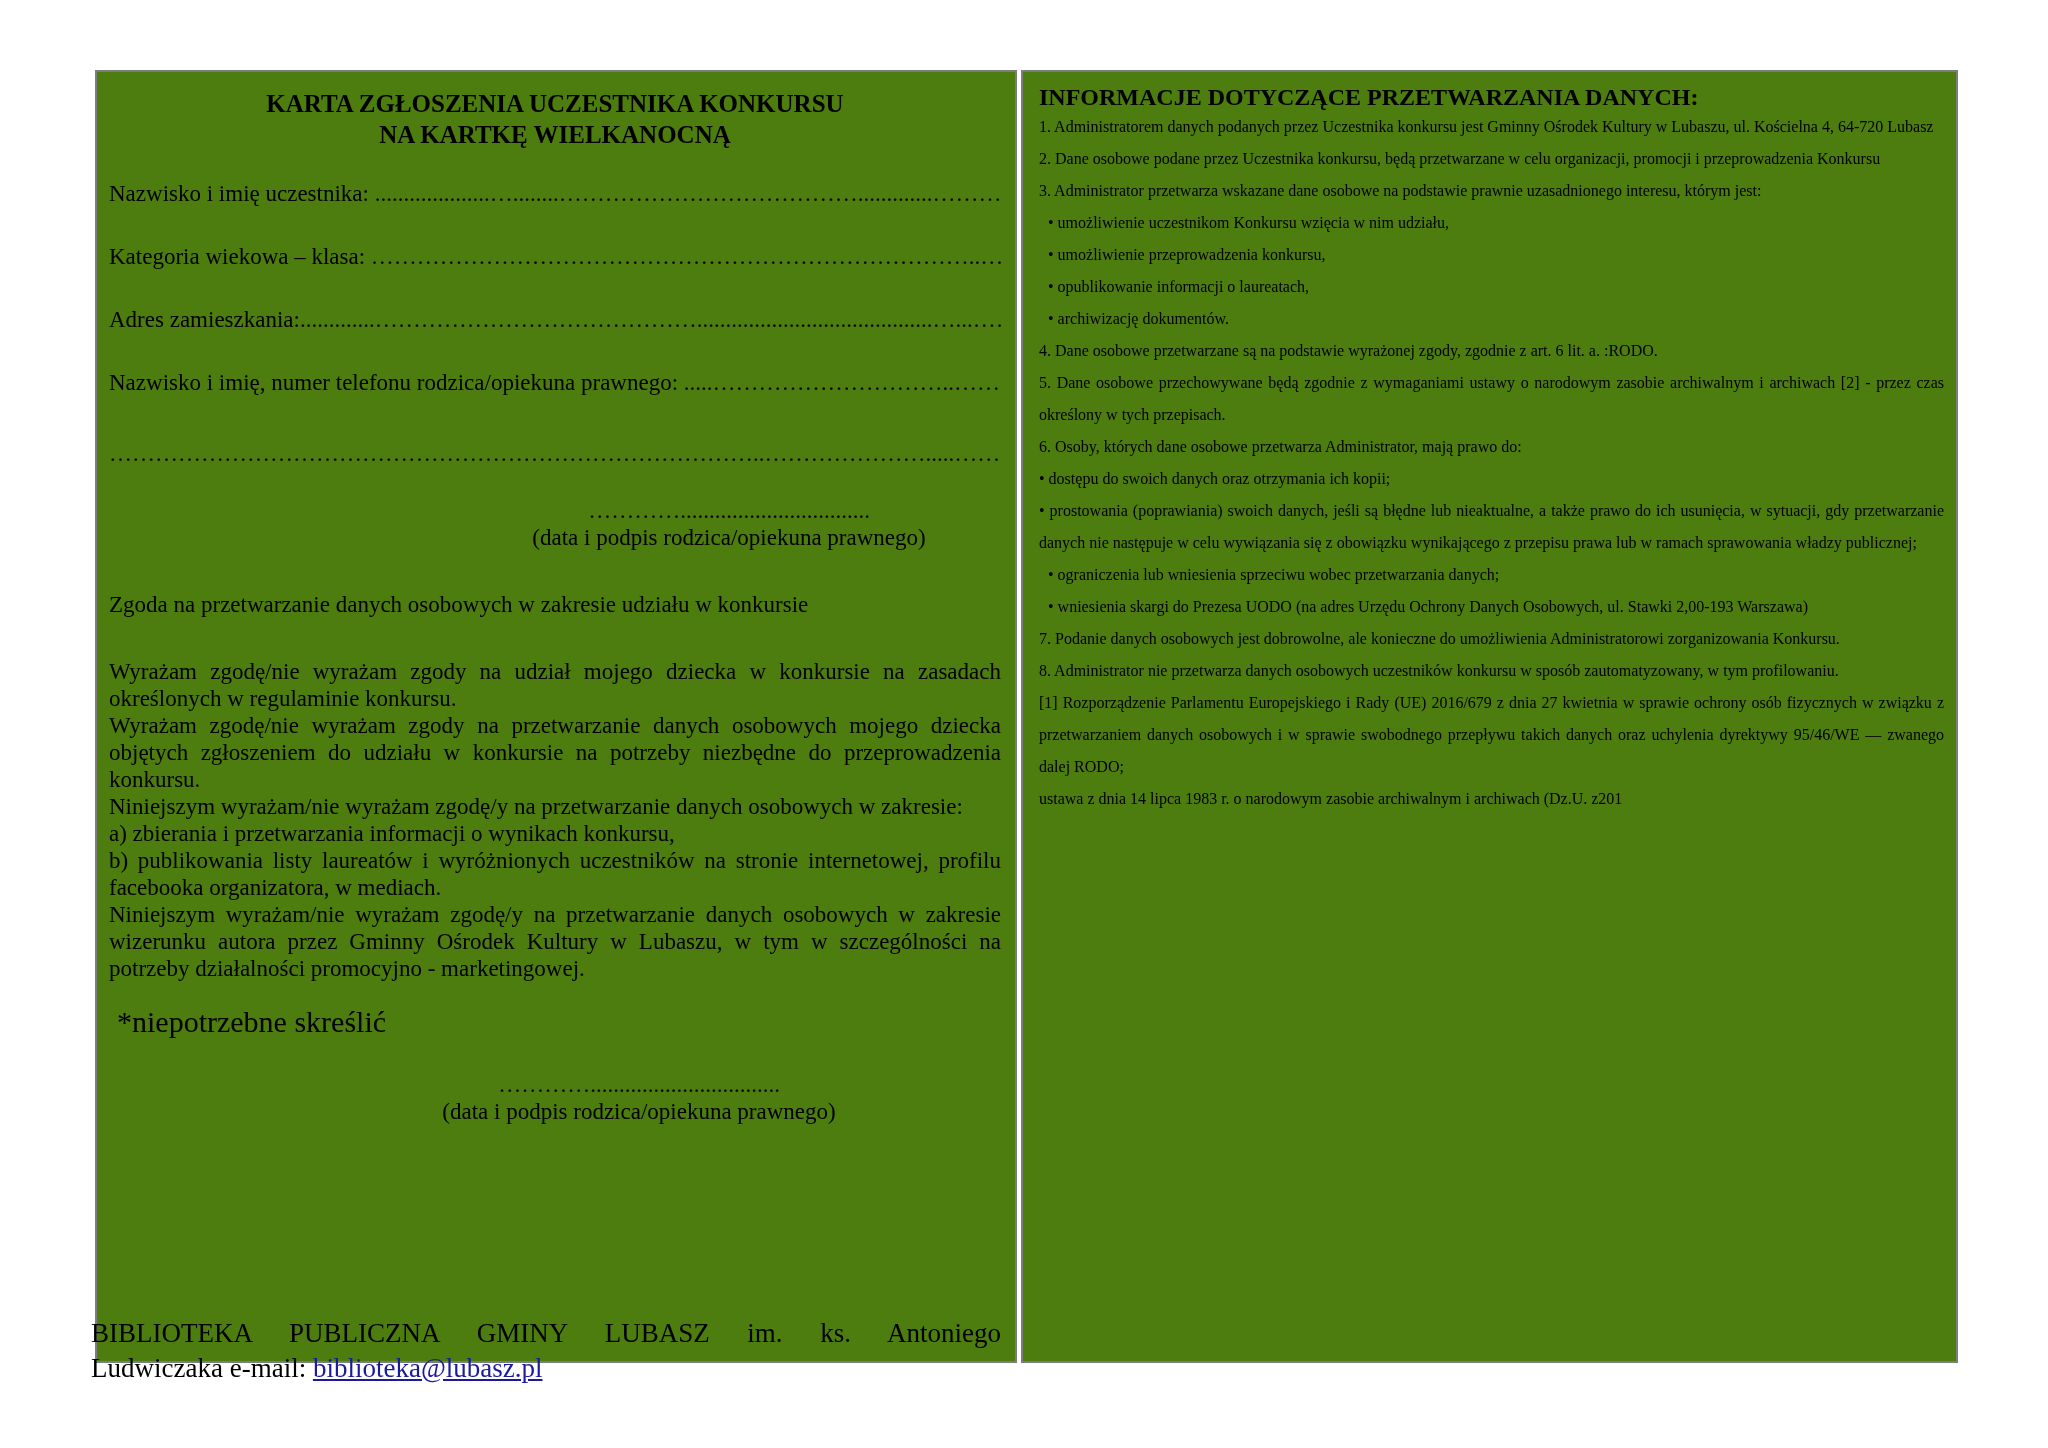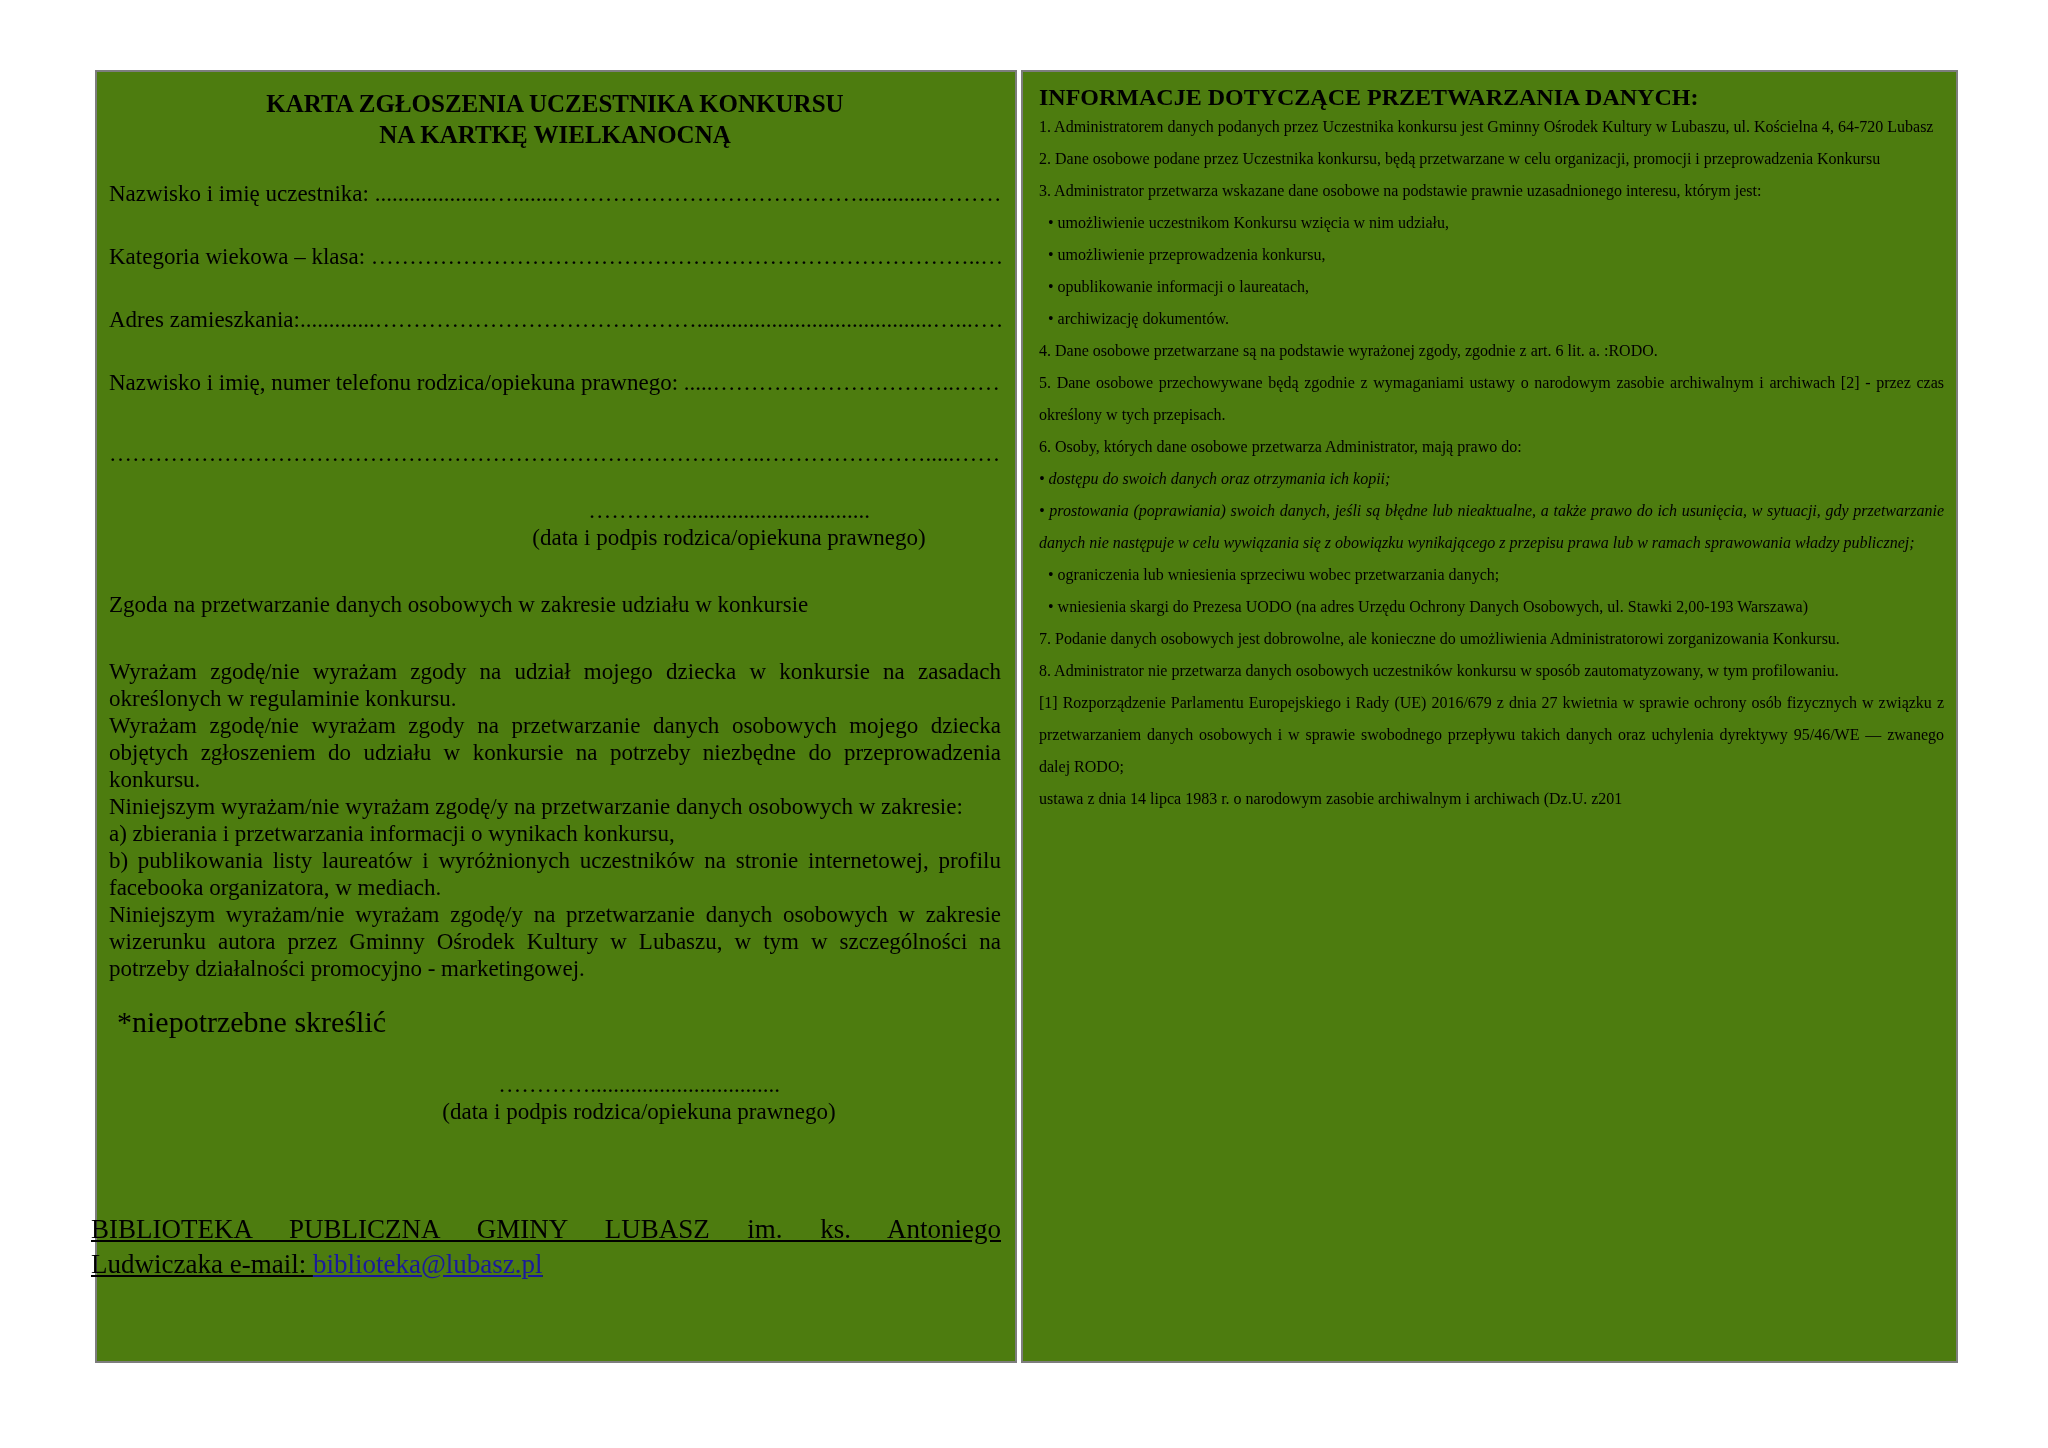--- a/index.html
+++ b/index.html
@@ -89,31 +89,30 @@
     line-height: 27px;
     margin: 0;
   }
   .info-body p {
     margin: 0;
     font-size: 16px;
     line-height: 32px;
     text-align: justify;
   }
   .info-body p.bullet-indent { padding-left: 9px; }
-  .info-body p.bullet-flush  { padding-left: 0; font-style: italic; }
+  .info-body p.bullet-flush  { padding-left: 0; }
   .footnote-block { }
   
   .page-footer {
     position: absolute;
     left: 91px;
-    top: 1212px;
+    top: 1316px;
     width: 910px;
     font-size: 27px;
     line-height: 35px;
-    text-decoration: underline;
   }
   .footer-line-1 {
     text-align: justify;
     text-align-last: justify;
   }
   .footer-line-2 { text-align: left; }
   .email-link {
     color: #1a1a9e;
     text-decoration: underline;
     cursor: pointer;

